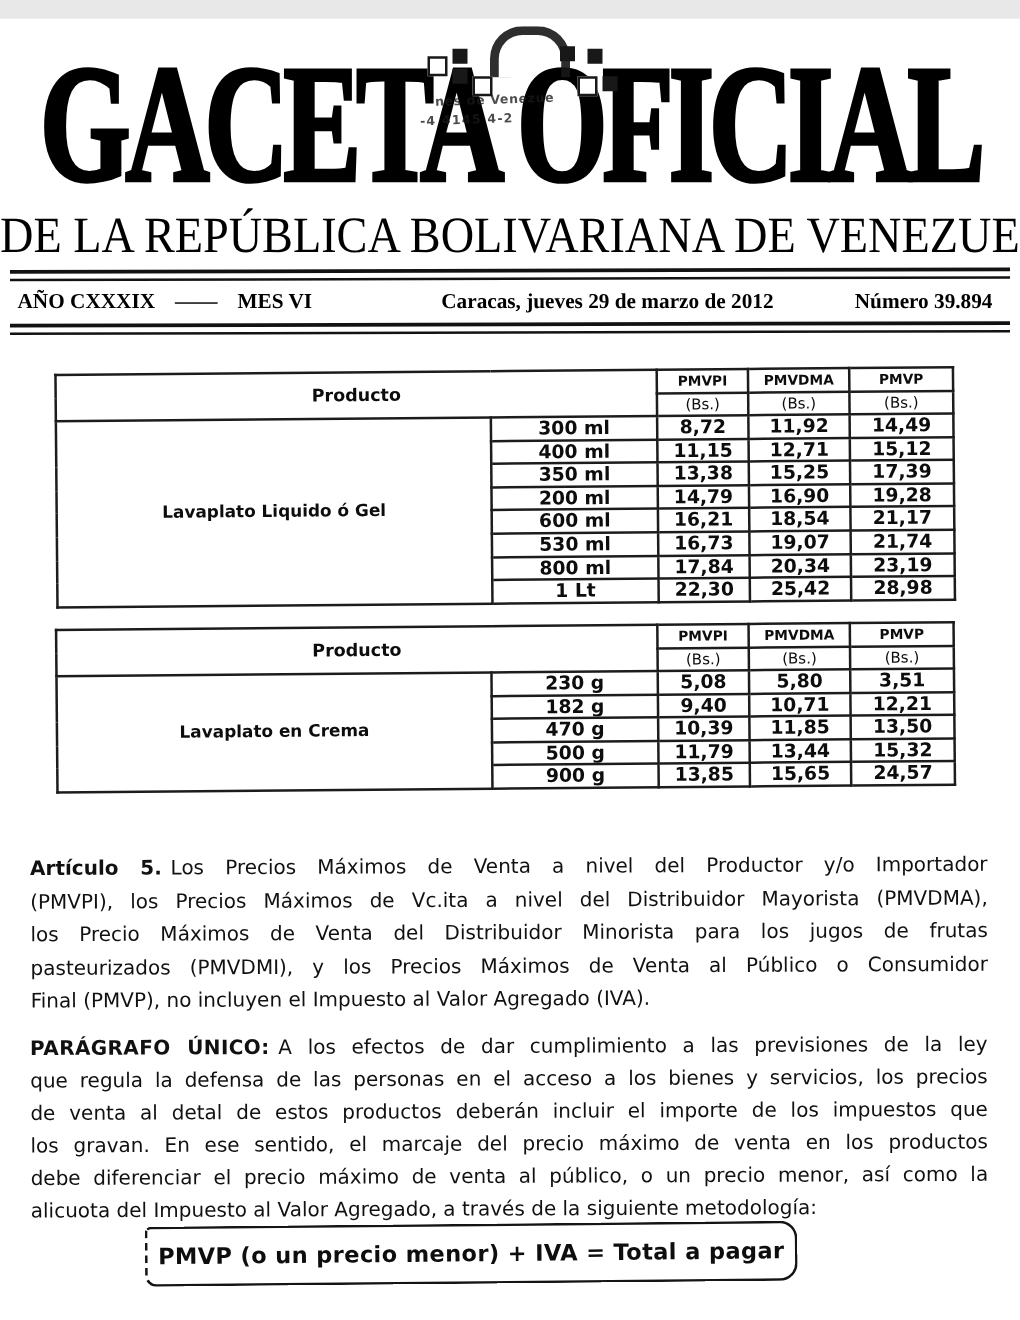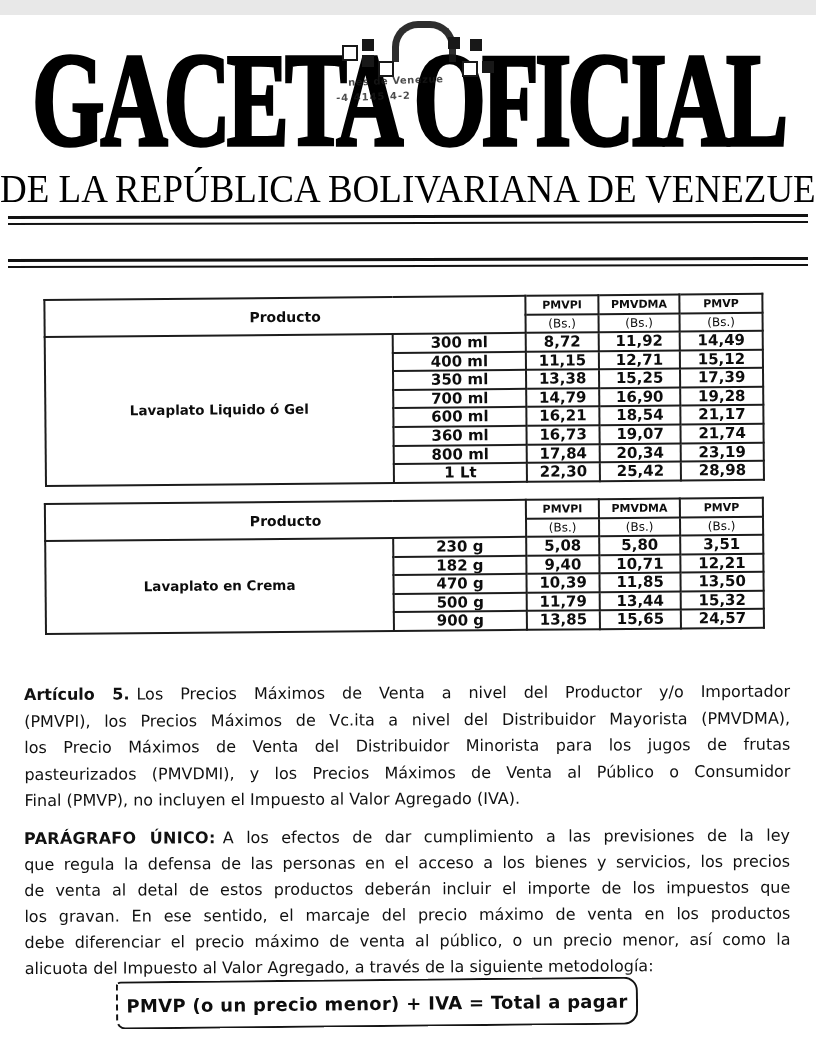--- a/index.html
+++ b/index.html
@@ -86,20 +86,29 @@
     <div class="sq o" style="left:128px;top:44px;"></div>
     <div class="sq f" style="left:148px;top:44px;"></div>
     <div class="stamp-t1">nes de Venezue</div>
     <div class="stamp-t2">-4 4145 4-2</div>
   </div>
 
   <div class="m-subtitle">DE LA REPÚBLICA BOLIVARIANA DE VENEZUELA</div>
 
   <div class="double-rule" id="rule-top"></div>
 
+  <div class="meta">
+    <span class="meta-left">
+      <span>AÑO  CXXXIX</span>
+      <span>——</span>
+      <span>MES VI</span>
+    </span>
+    <span class="meta-date">Caracas, jueves 29 de marzo de 2012</span>
+    <span class="meta-number">Número 39.894</span>
+  </div>
 
   <div class="double-rule" id="rule-bottom"></div>
 
   <table class="price-table" id="table1">
     <colgroup>
         <col style="width:348px;">
         <col style="width:133px;">
         <col style="width:73px;">
         <col style="width:81px;">
         <col style="width:83px;">
@@ -129,33 +138,33 @@
       <td class="val-cell">12,71</td>
       <td class="val-cell">15,12</td>
     </tr>
     <tr>
       <td class="size-cell">350 ml</td>
       <td class="val-cell">13,38</td>
       <td class="val-cell">15,25</td>
       <td class="val-cell">17,39</td>
     </tr>
     <tr>
-      <td class="size-cell">700 ml</td>
+      <td class="size-cell">200 ml</td>
       <td class="val-cell">14,79</td>
       <td class="val-cell">16,90</td>
       <td class="val-cell">19,28</td>
     </tr>
     <tr>
       <td class="size-cell">600 ml</td>
       <td class="val-cell">16,21</td>
       <td class="val-cell">18,54</td>
       <td class="val-cell">21,17</td>
     </tr>
     <tr>
-      <td class="size-cell">360 ml</td>
+      <td class="size-cell">530 ml</td>
       <td class="val-cell">16,73</td>
       <td class="val-cell">19,07</td>
       <td class="val-cell">21,74</td>
     </tr>
     <tr>
       <td class="size-cell">800 ml</td>
       <td class="val-cell">17,84</td>
       <td class="val-cell">20,34</td>
       <td class="val-cell">23,19</td>
     </tr>

